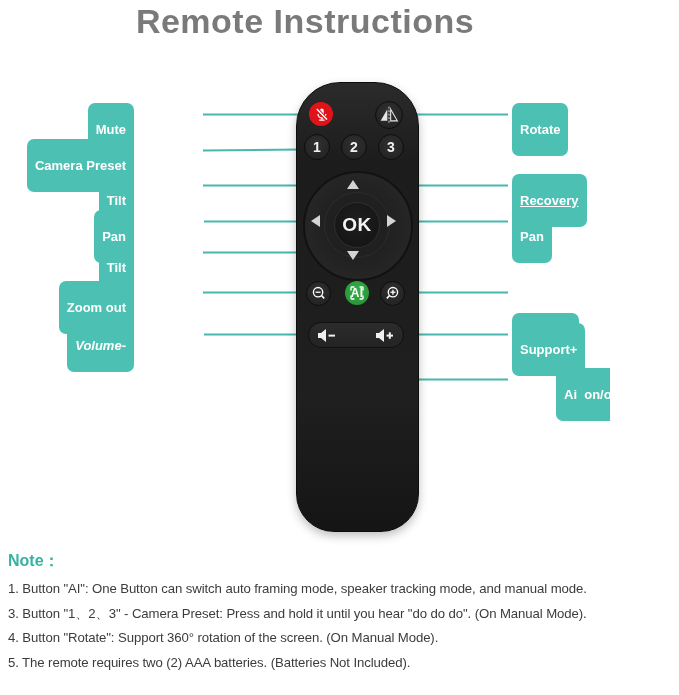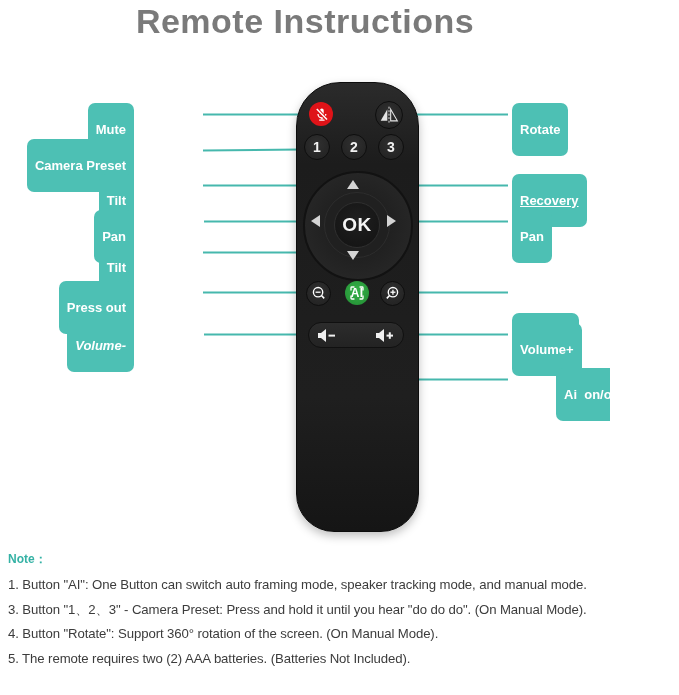--- a/index.html
+++ b/index.html
@@ -44,21 +44,21 @@
   .lbl.r{left:512px;}
   .l-mute{right:476px;top:103px;}      .l-preset{right:476px;top:139px;margin-left:24px;}
   .l-tiltu{right:476px;top:174px;}     .l-panl{right:476px;top:210px;}
   .l-tiltd{right:476px;top:241px;}     .l-zoomout{right:476px;top:281px;}
   .l-voldown{right:476px;top:319px;font-style:italic;}
   .l-rotate{top:103px;}  .l-recovery{top:174px;text-decoration:underline;}  .l-panr{top:210px;}
   .l-zoomin{top:281px;margin-top:32px;}  .l-volup{top:323px;}     .l-ai{top:368px;margin-left:44px;}
   .wires{position:absolute;left:0;top:0;pointer-events:none;}
   
   .notes{position:absolute;left:8px;top:551px;width:668px;}
-  .notes-h{color:#35b2a5;font-size:12px;font-weight:bold;margin-bottom:5px;}
+  .notes-h{color:#35b2a5;font-size:16px;font-weight:bold;margin-bottom:5px;}
   .note{color:#3c3c3c;font-size:13.2px;line-height:24.6px;letter-spacing:-0.1px;}
 </style>
 </head>
 <body>
 
 <div class="stage">
 
   <div class="title">Remote Instructions</div>
 
   <svg class="wires" width="679" height="695" viewBox="0 0 679 695">
@@ -172,27 +172,27 @@
       <rect x="10.5" y="5.6" width="6.5" height="2" fill="#f0f0f0"></rect>
       <rect x="12.8" y="3.3" width="2" height="6.5" fill="#f0f0f0"></rect>
     </svg>
   </div>
 
   <div class="lbl l-mute">Mute</div>
   <div class="lbl l-preset">Camera Preset</div>
   <div class="lbl l-tiltu">Tilt</div>
   <div class="lbl l-panl">Pan</div>
   <div class="lbl l-tiltd">Tilt</div>
-  <div class="lbl l-zoomout">Press out</div>
+  <div class="lbl l-zoomout">Zoom out</div>
   <div class="lbl l-voldown">Volume-</div>
   <div class="lbl r l-rotate">Rotate</div>
   <div class="lbl r l-recovery">Recovery</div>
   <div class="lbl r l-panr">Pan</div>
   <div class="lbl r l-zoomin">Zoom in</div>
-  <div class="lbl r l-volup">Volume+</div>
+  <div class="lbl r l-volup">Support+</div>
   <div class="lbl r l-ai">Ai  on/off</div>
 
   <div class="notes">
     <div class="notes-h">Note：</div>
     <div class="note">1. Button "AI": One Button can switch auto framing mode, speaker tracking mode, and manual mode.</div>
     <div class="note">3. Button "1、2、3" - Camera Preset: Press and hold it until you hear "do do do". (On Manual Mode).</div>
     <div class="note">4. Button "Rotate": Support 360° rotation of the screen. (On Manual Mode).</div>
     <div class="note">5. The remote requires two (2) AAA batteries. (Batteries Not Included).</div>
   </div>
 

